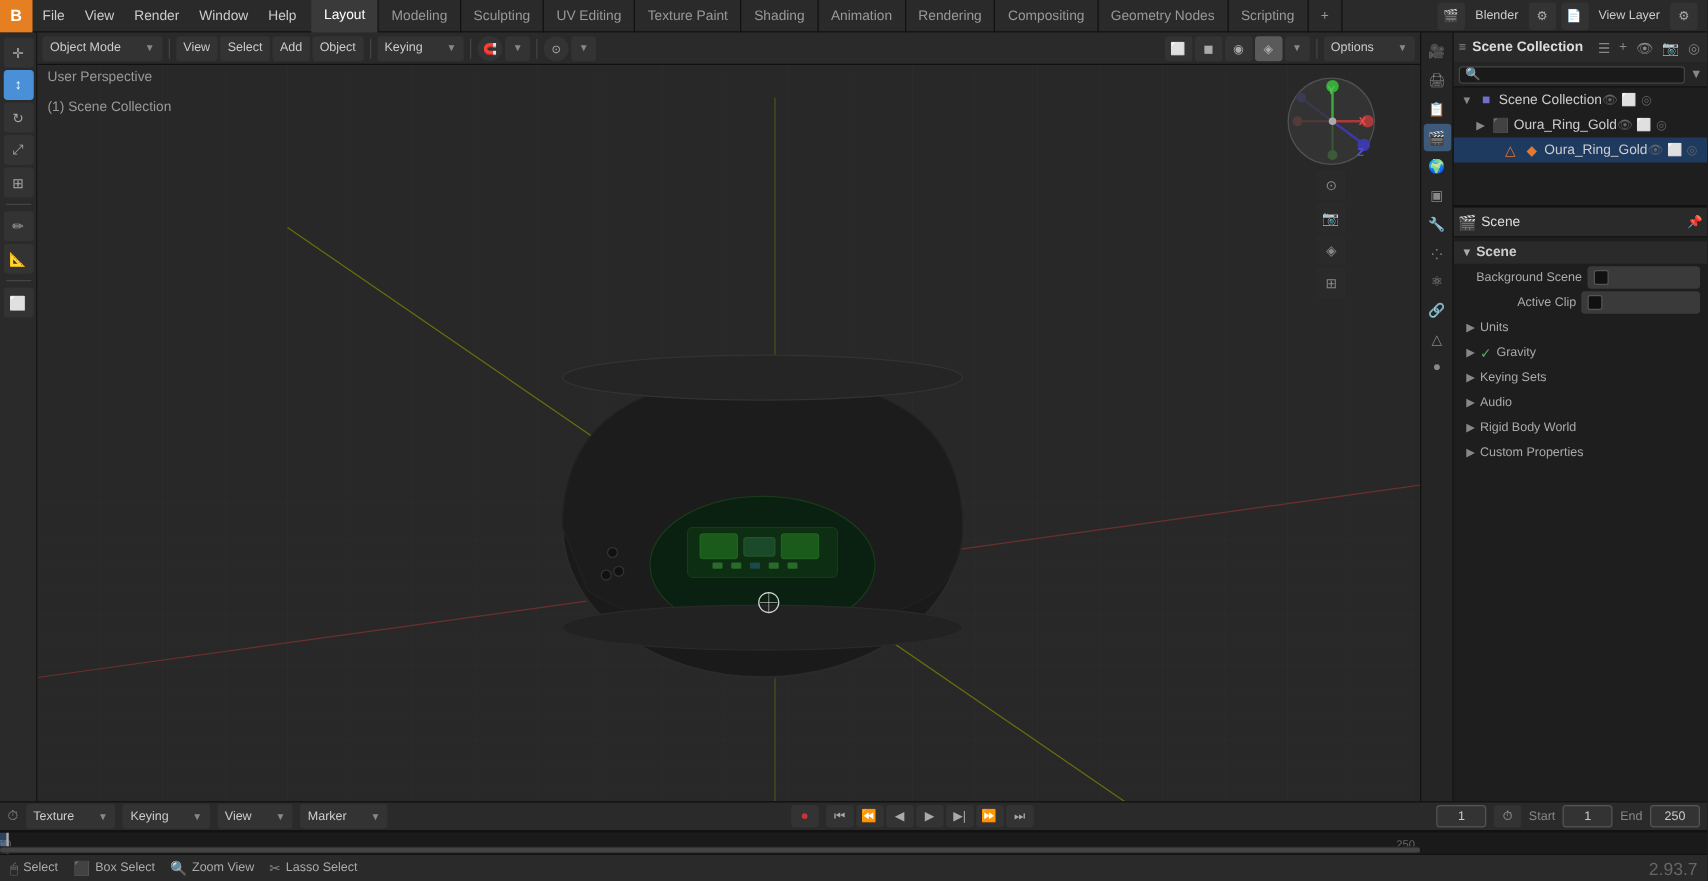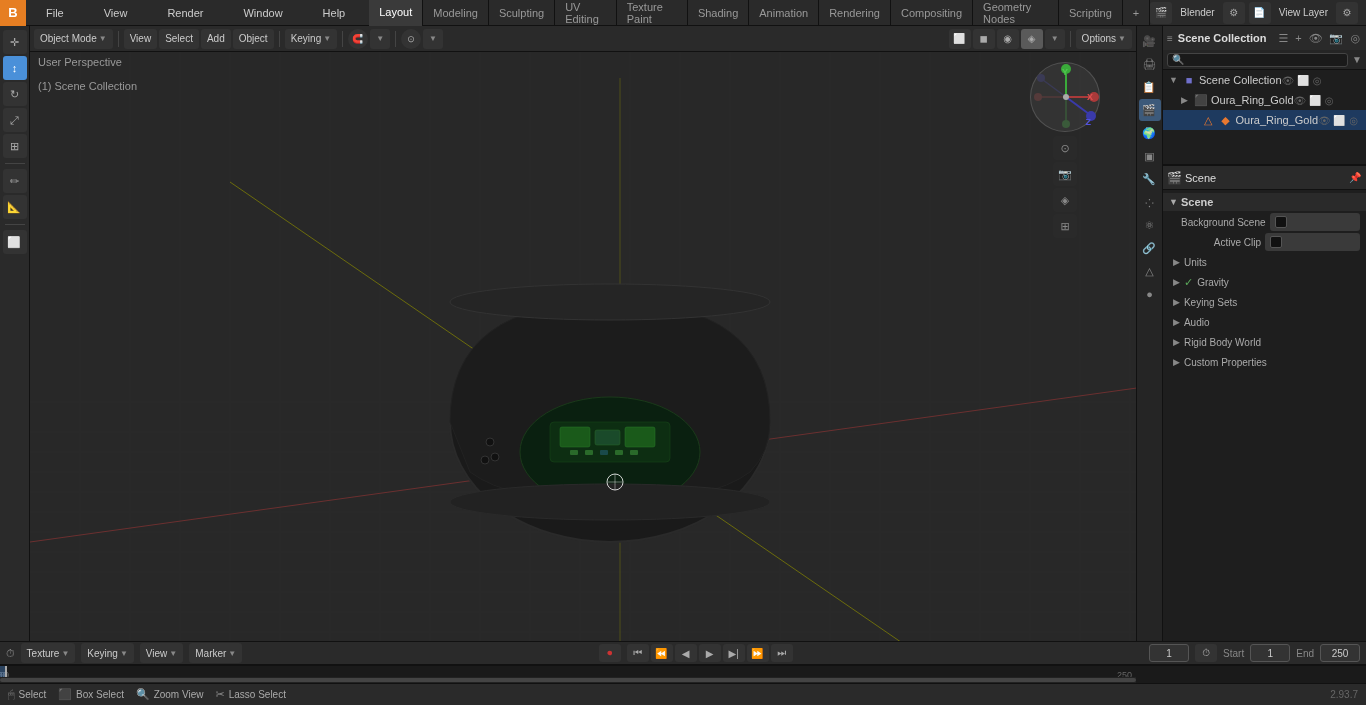--- a/index.html
+++ b/index.html
@@ -23,21 +23,21 @@
       border-bottom: 1px solid #111;
     }
     .menu-logo {
       width: 26px;
       height: 26px;
       background: #e67e22;
       display: flex; align-items: center; justify-content: center;
       color: white; font-weight: bold; font-size: 13px;
     }
     .menu-item {
-      padding: 0 20px;
+      padding: 0 8px;
       height: 26px;
       display: flex; align-items: center;
       cursor: pointer;
       color: #ccc;
     }
     .workspace-tabs {
       display: flex; align-items: center; margin-left: 4px; flex: 1;
     }
     .workspace-tab {
       padding: 0 10px;
@@ -114,40 +114,40 @@
 
     #status-bar {
       height: 22px; background: #2a2a2a;
       display: flex; align-items: center; padding: 0 8px; gap: 12px;
       border-top: 1px solid #111;
     }
     .status-item {
       display: flex; align-items: center; gap: 4px; color: #aaa; font-size: 10px;
     }
     .status-icon { font-size: 11px; color: #888; }
-    .status-version { margin-left: auto; color: #666; font-size: 10px; }
+    .status-version { margin-left: auto; color: #666; font-size: 14px; }
 
     .tl-frame-input {
       background: #333; border: 1px solid #555; border-radius: 3px;
       width: 40px; height: 18px; color: #ccc; font-size: 10px;
       text-align: center; padding: 0 2px;
     }
     .tl-label { color: #888; font-size: 10px; }
     .vp-separator { width: 1px; height: 16px; background: #444; margin: 0 3px; }
 
     #viewport-top-toolbar {
       position: absolute; top: 0; left: 0; right: 0; height: 26px;
       background: #2a2a2a; display: flex; align-items: center; padding: 0 4px; gap: 2px;
       z-index: 10; border-bottom: 1px solid #111;
     }
 
     .dropdown-btn {
       height: 20px; background: #333; border-radius: 3px;
       display: flex; align-items: center; padding: 0 6px;
-      cursor: pointer; color: #ccc; font-size: 10px; gap: 2px;
+      cursor: pointer; color: #ccc; font-size: 10px; gap: 19px;
     }
     .dropdown-arrow { font-size: 8px; color: #888; }
 
     .circle-btn {
       width: 20px; height: 20px; background: #333; border-radius: 50%;
       display: flex; align-items: center; justify-content: center;
       cursor: pointer; color: #aaa; font-size: 9px;
     }
 
     

